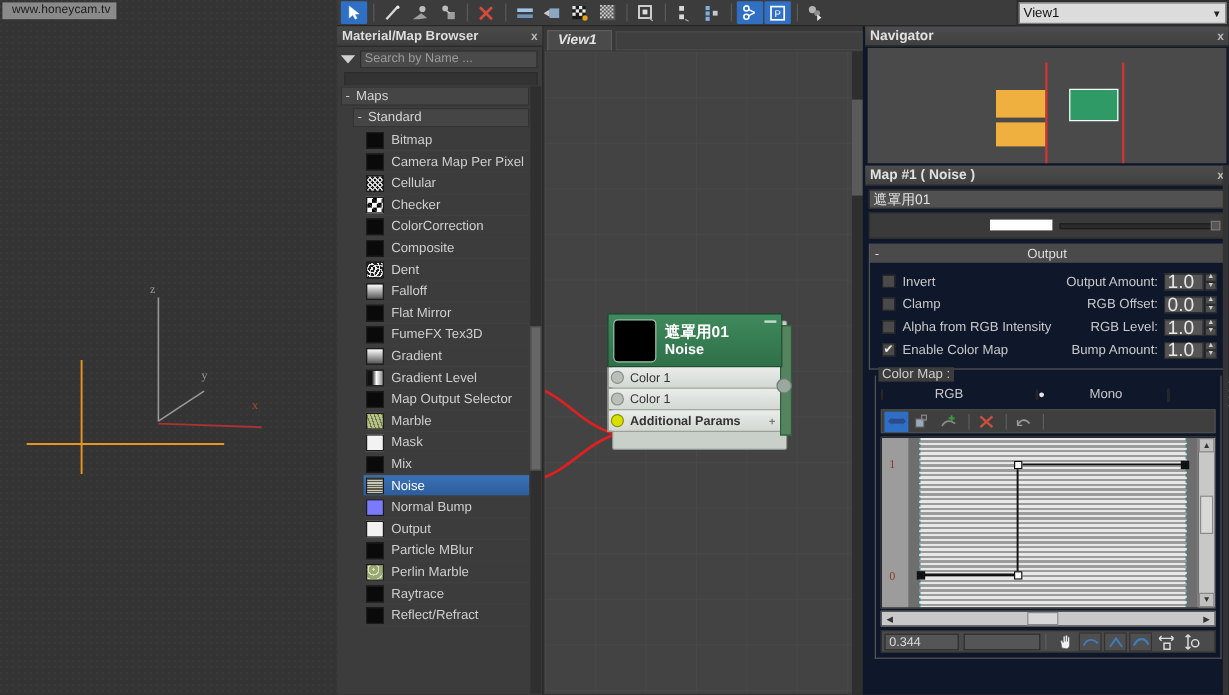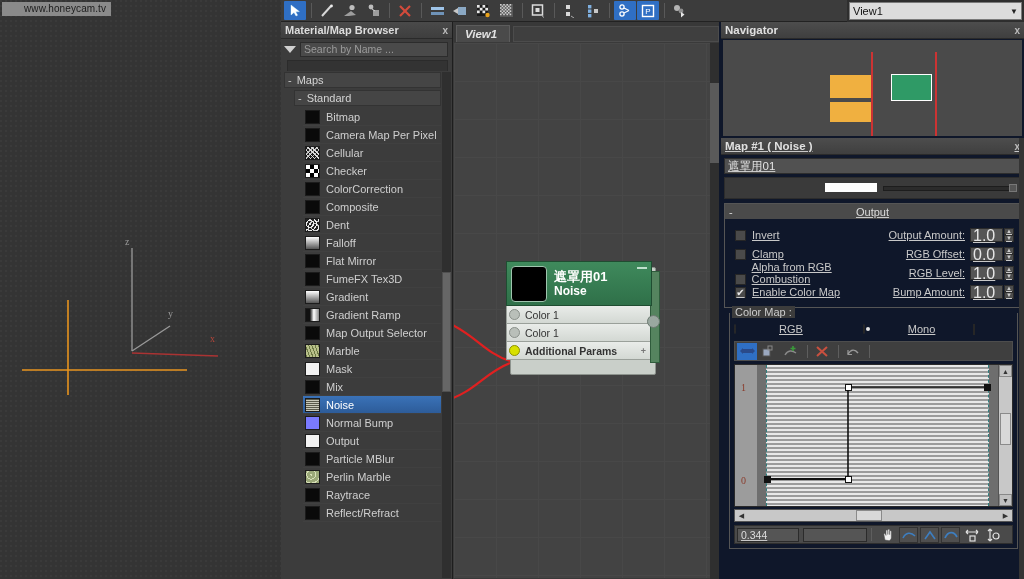--- a/index.html
+++ b/index.html
@@ -18,21 +18,21 @@
   #viewport {
     left: 0; top: 0; width: 281px; height: 579px;
     background: #343434;
     background-image:
       radial-gradient(circle at 1px 1px, #3a3a3a 1px, transparent 0);
     background-size: 5px 5px;
   }
   #honeycam {
     left: 2px; top: 2px;
     background: #8a8a8a; color: #1c1c1c;
-    font-size: 10px; padding: 1px 5px 2px 22px;
+    font-size: 10px; padding: 1px 5px 2px 8px;
     letter-spacing: .1px;
   }
   #gizmo { left: 100px; top: 236px; width: 130px; height: 125px; }
   .ax-label { position:absolute; font-size:10px; font-family:"Liberation Serif", serif; }
 
   #orangecross { left: 22px; top: 300px; width: 165px; height: 95px; }
 
   
   #toolbar {
     left: 281px; top: 0; width: 566px; height: 22px;
@@ -163,21 +163,21 @@
     display:flex; align-items:center; padding:0 4px;
     font-weight:bold; font-size:11.5px; color:#e0e0e0;
   }
   .panel-title .x { margin-left:auto; color:#bbb; font-size:10px; }
   #navigator { position:absolute; left:2px; top:0; right:0; height:116px; }
   #nav-canvas { position:absolute; left:2px; top:18px; right:2px; bottom:2px; background:#4a4a4a; overflow:hidden; }
   .nav-rect { position:absolute; }
   #nav-line1 { position:absolute; left:148px; top:12px; width:2px; height:85px; background:#c33; }
   #nav-line2 { position:absolute; left:212px; top:12px; width:2px; height:85px; background:#c33; }
 
-  #mapPanel { position:absolute; left:2px; top:116px; right:0; bottom:0;text-decoration:underline; }
+  #mapPanel { position:absolute; left:2px; top:116px; right:0; bottom:0; }
   #map-title { }
   #map-namefield {
     margin:3px 3px 0 3px; height:16px; background:#515151; border:1px solid #2d2d2d;
     display:flex; align-items:center; padding-left:3px; color:#e3e3e3; font-size:11.5px;
   }
   #map-slider-area {
     margin: 3px 3px 0 3px; height:22px; background:#3a3a3a; border:1px solid #2c2c2c;
     position:relative;
   }
   #slider-white { position:absolute; left:100px; top:5px; width:52px; height:9px; background:#fff; }
@@ -190,21 +190,21 @@
     position:relative; justify-content:center; font-size:11px; color:#dcdcdc;
   }
   #rollout-head .minus { position:absolute; left:4px; }
   #rollout-body { padding:6px 6px 6px 10px; }
   .out-row { display:flex; align-items:center; height:19px; }
   .cbx {
     width:11px; height:11px; background:#4a4a4a; border:1px solid #262626;
     margin-right:6px; display:flex; align-items:center; justify-content:center;
     font-size:10px; color:#e9e9e9; line-height:9px;
   }
-  .out-left { width:152px; display:flex; align-items:flex-end; }
+  .out-left { width:152px; display:flex; align-items:flex-start; }
   .out-right { flex:1; display:flex; align-items:center; justify-content:flex-end; }
   .out-right .lbl { margin-right:5px; font-size:11px; color:#c9c9c9; }
   .spin {
     width:33px; height:14px; background:#555; border:1px solid #2b2b2b;
     color:#e6e6e6; font-size:16px; padding-left:2px; line-height:13px;
   }
   .spinbtns { width:10px; height:14px; margin-left:1px; display:flex; flex-direction:column; }
   .spinbtns i {
     flex:1; background:#4d4d4d; border:1px solid #2b2b2b;
     font-size:6px; color:#ccc; text-align:center; line-height:5px; font-style:normal;
@@ -476,21 +476,21 @@
       <div class="mrow">
         <span class="sw" style="background:#0a0a0a;"></span>
         <span class="mlabel">FumeFX Tex3D</span>
       </div>
       <div class="mrow">
         <span class="sw" style="background:linear-gradient(#fff,#555);"></span>
         <span class="mlabel">Gradient</span>
       </div>
       <div class="mrow">
         <span class="sw" style="background:linear-gradient(to right,#111 0%,#111 30%,#fff 60%,#888 100%);"></span>
-        <span class="mlabel">Gradient Ramp</span>
+        <span class="mlabel">Gradient Level</span>
       </div>
       <div class="mrow">
         <span class="sw" style="background:#0a0a0a;"></span>
         <span class="mlabel">Map Output Selector</span>
       </div>
       <div class="mrow">
         <span class="sw" style="background:#b8c08a;background-image:repeating-linear-gradient(70deg,#6d7a45 0 1px,transparent 1px 3px);"></span>
         <span class="mlabel">Marble</span>
       </div>
       <div class="mrow">
@@ -638,21 +638,21 @@
             <span class="spinbtns">
                 <i>▲</i>
                 <i>▼</i>
               </span>
           </div>
         </div>
 
         <div class="out-row">
           <div class="out-left">
             <span class="cbx"></span>
-            <span>Alpha from RGB Combustion</span>
+            <span>Alpha from RGB Intensity</span>
           </div>
           <div class="out-right">
             <span class="lbl">RGB Level:</span>
             <span class="spin">1.0</span>
             <span class="spinbtns">
                 <i>▲</i>
                 <i>▼</i>
               </span>
           </div>
         </div>

